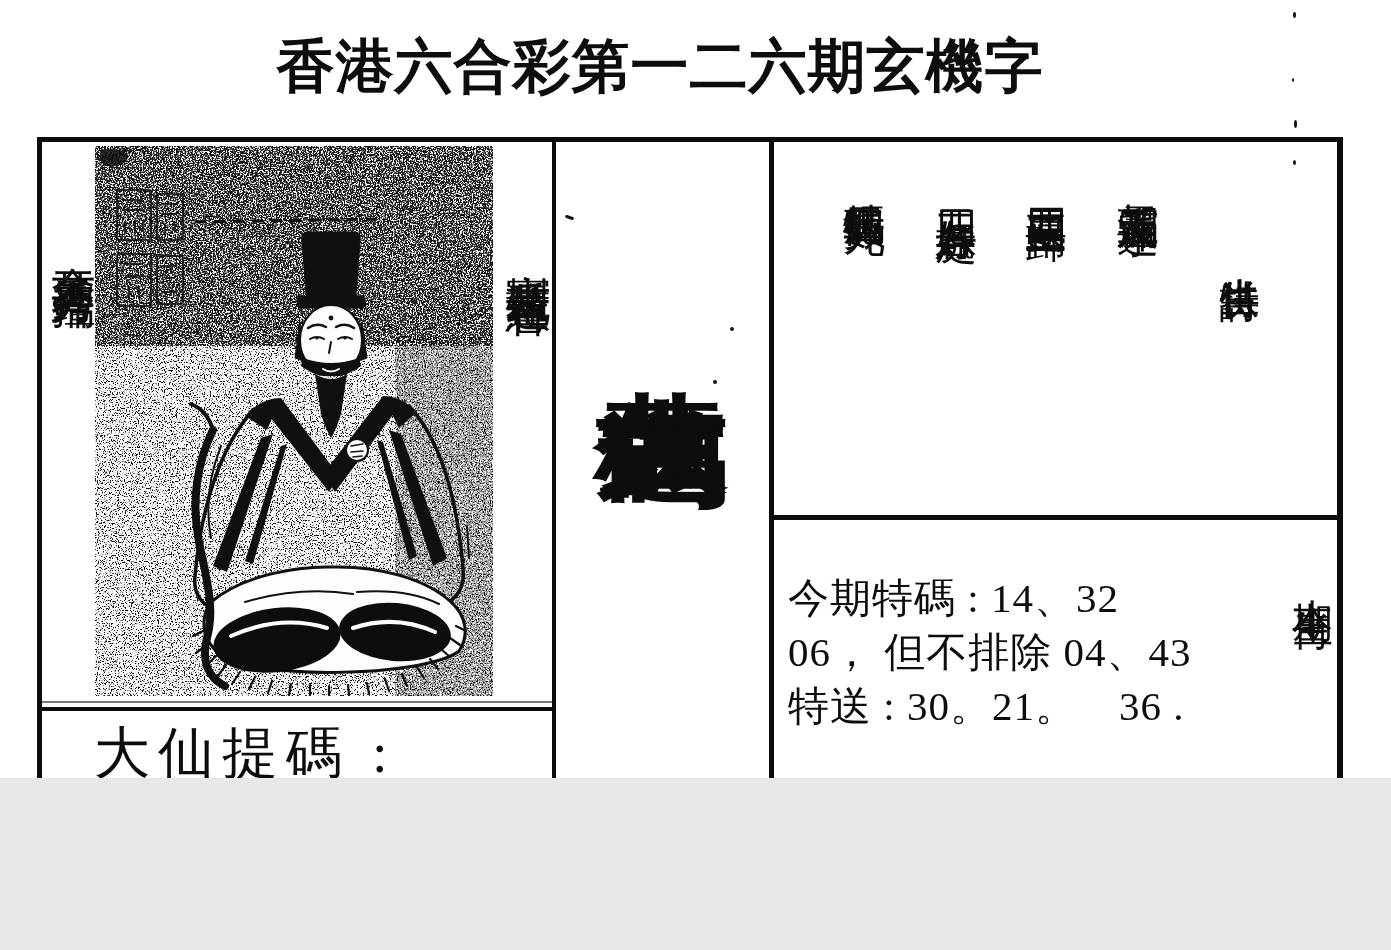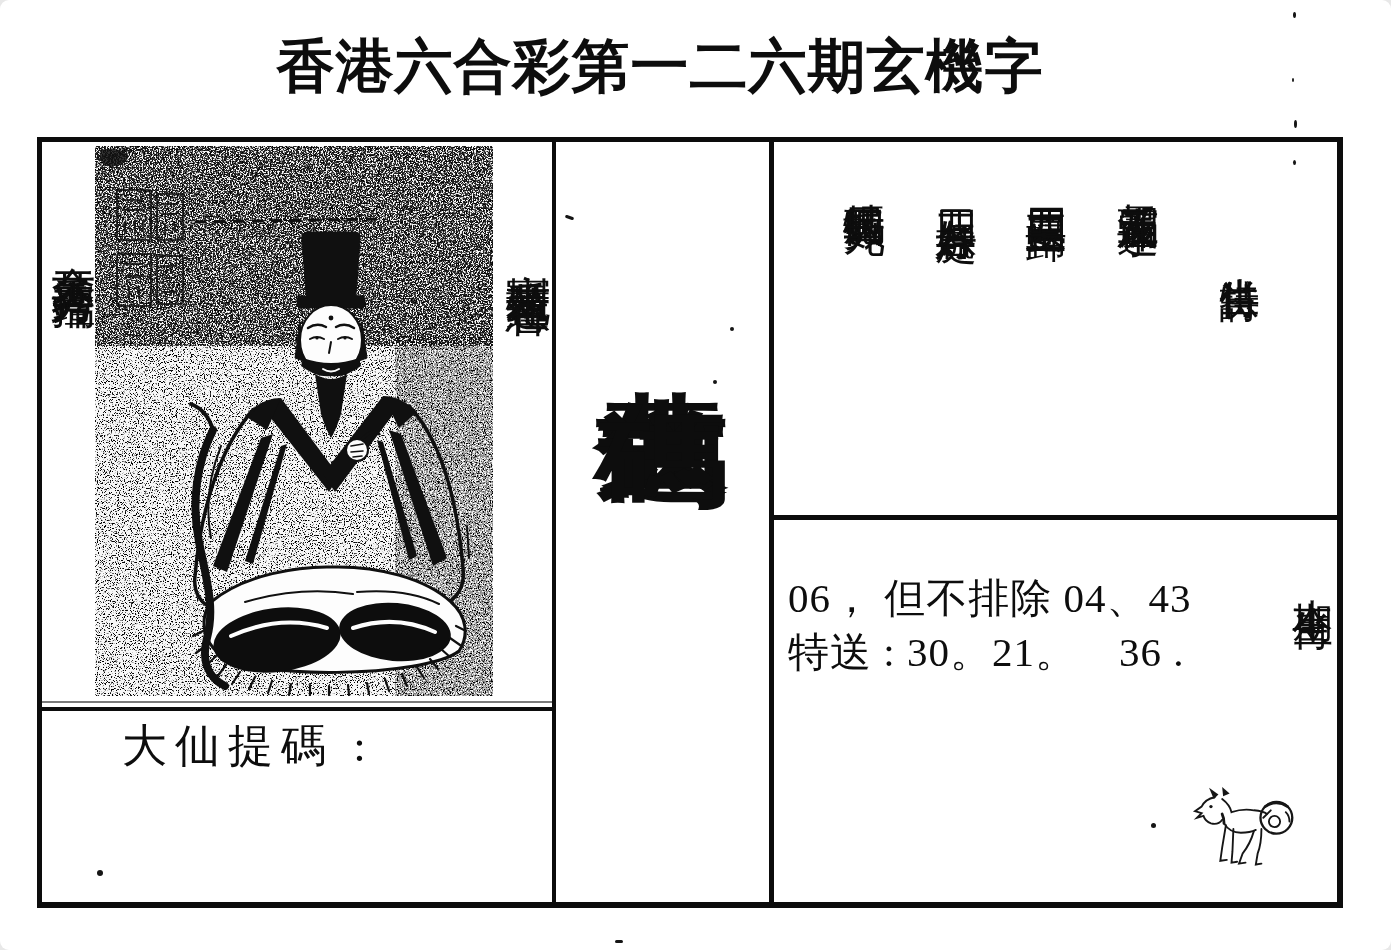--- a/index.html
+++ b/index.html
@@ -1,18 +1,18 @@
 <!DOCTYPE html>
 <html><head>
 <meta charset="utf-8">
 <style>
   html,body{margin:0;padding:0;background:#e8e8e8;}
   .page{
-    position:relative;width:1391px;height:950px;background:#ffffff;
-    font-family:"Liberation Serif","DejaVu Serif",serif;color:#0d0d0d;overflow:hidden;border-radius:9px;
+    position:relative;width:1391px;height:778px;background:#ffffff;
+    font-family:"Liberation Serif","DejaVu Serif",serif;color:#0d0d0d;overflow:hidden;
   }
   .ln{position:absolute;background:#0c0c0c;}
   .title{
     position:absolute;left:0;top:28px;width:1320px;text-align:center;
     font-size:58px;font-weight:bold;letter-spacing:1px;
   }
   .vtext{writing-mode:vertical-rl;}
   .cap{position:absolute;font-size:44px;letter-spacing:3px;}
   .cap-right{font-size:45px;}
   .center-cell{
@@ -22,21 +22,21 @@
   .center-title{
     writing-mode:vertical-rl;margin-top:170px;font-size:100px;font-weight:bold;
     letter-spacing:6px;transform:scaleX(1.33);transform-origin:50% 0;white-space:nowrap;
   }
   .poem-col{position:absolute;writing-mode:vertical-rl;font-size:42px;letter-spacing:2px;}
   .poem-header{font-size:40px;letter-spacing:1px;}
   .tips{position:absolute;left:788px;top:571px;width:545px;}
   .tips .tline{font-size:41px;line-height:54px;letter-spacing:1px;white-space:pre;}
   .zodiac{position:absolute;left:1286px;top:566px;writing-mode:vertical-rl;
     font-size:41px;letter-spacing:4px;}
-  .tip-label{position:absolute;left:94px;top:716px;font-size:45px;letter-spacing:8px;margin-left:28px;}
+  .tip-label{position:absolute;left:94px;top:716px;font-size:56px;letter-spacing:8px;}
   .numbers{
     position:absolute;left:50px;top:793px;width:496px;display:flex;
     justify-content:space-between;font-family:"DejaVu Sans","Liberation Sans",sans-serif;
     font-size:54px;
   }
   .illus{position:absolute;left:95px;top:146px;width:398px;height:550px;}
   .dog-box{position:absolute;left:1192px;top:786px;width:108px;height:86px;}
   .speck{position:absolute;background:#151515;border-radius:50%;}
 </style>
 </head>
@@ -153,20 +153,21 @@
     <span class="center-title">黄大仙送碼</span>
   </div>
 
   <div class="poem-col poem-header" style="left:1212px;top:246px;">生肖特供詩</div>
   <div class="poem-col" style="left:1110px;top:170px;">朝霞滿天及字連</div>
   <div class="poem-col" style="left:1018px;top:176px;">四四還要三三歸</div>
   <div class="poem-col" style="left:928px;top:178px;">四二三八各好處</div>
   <div class="poem-col" style="left:836px;top:170px;">特碼尾數四二九</div>
 
   <div class="tips">
+    <div class="tline">今期特碼 : 14、32</div>
     <div class="tline">06， 但不排除 04、43</div>
     <div class="tline">特送 : 30。21。　36 .</div>
   </div>
   <div class="zodiac">本期生肖</div>
 
   <svg class="dog-box" viewBox="0 0 115 92">
     <g stroke="#161616" fill="none" stroke-width="2" stroke-linecap="round">
       <path d="M23,14 L18,2 L28,9 Z" fill="#161616" stroke="none"></path>
       <path d="M33,11 L32,1 L40,8 Z" fill="#161616" stroke="none"></path>
       <path d="M24,12 Q14,14 10,22 L3,27 L10,29 L5,34 L12,32 Q14,38 20,40 Q28,42 32,36"></path>

